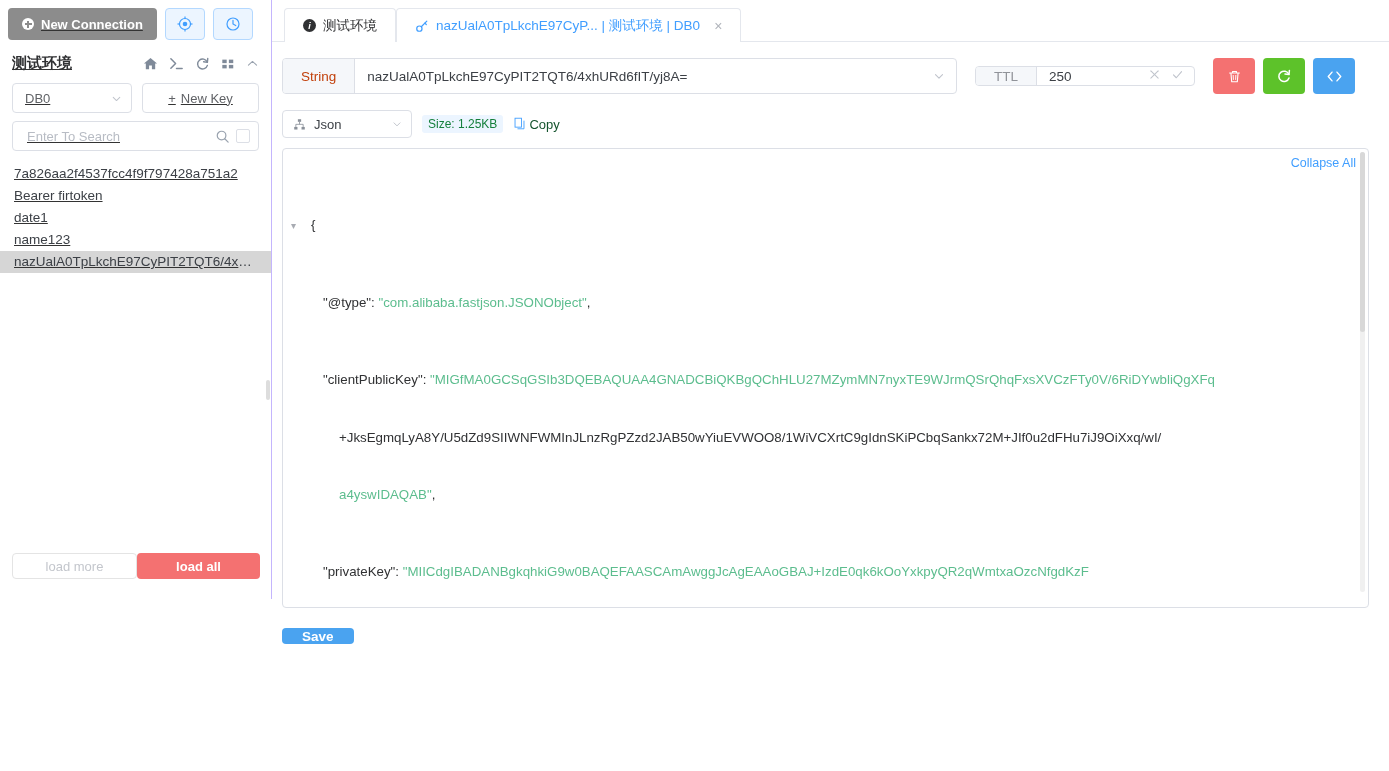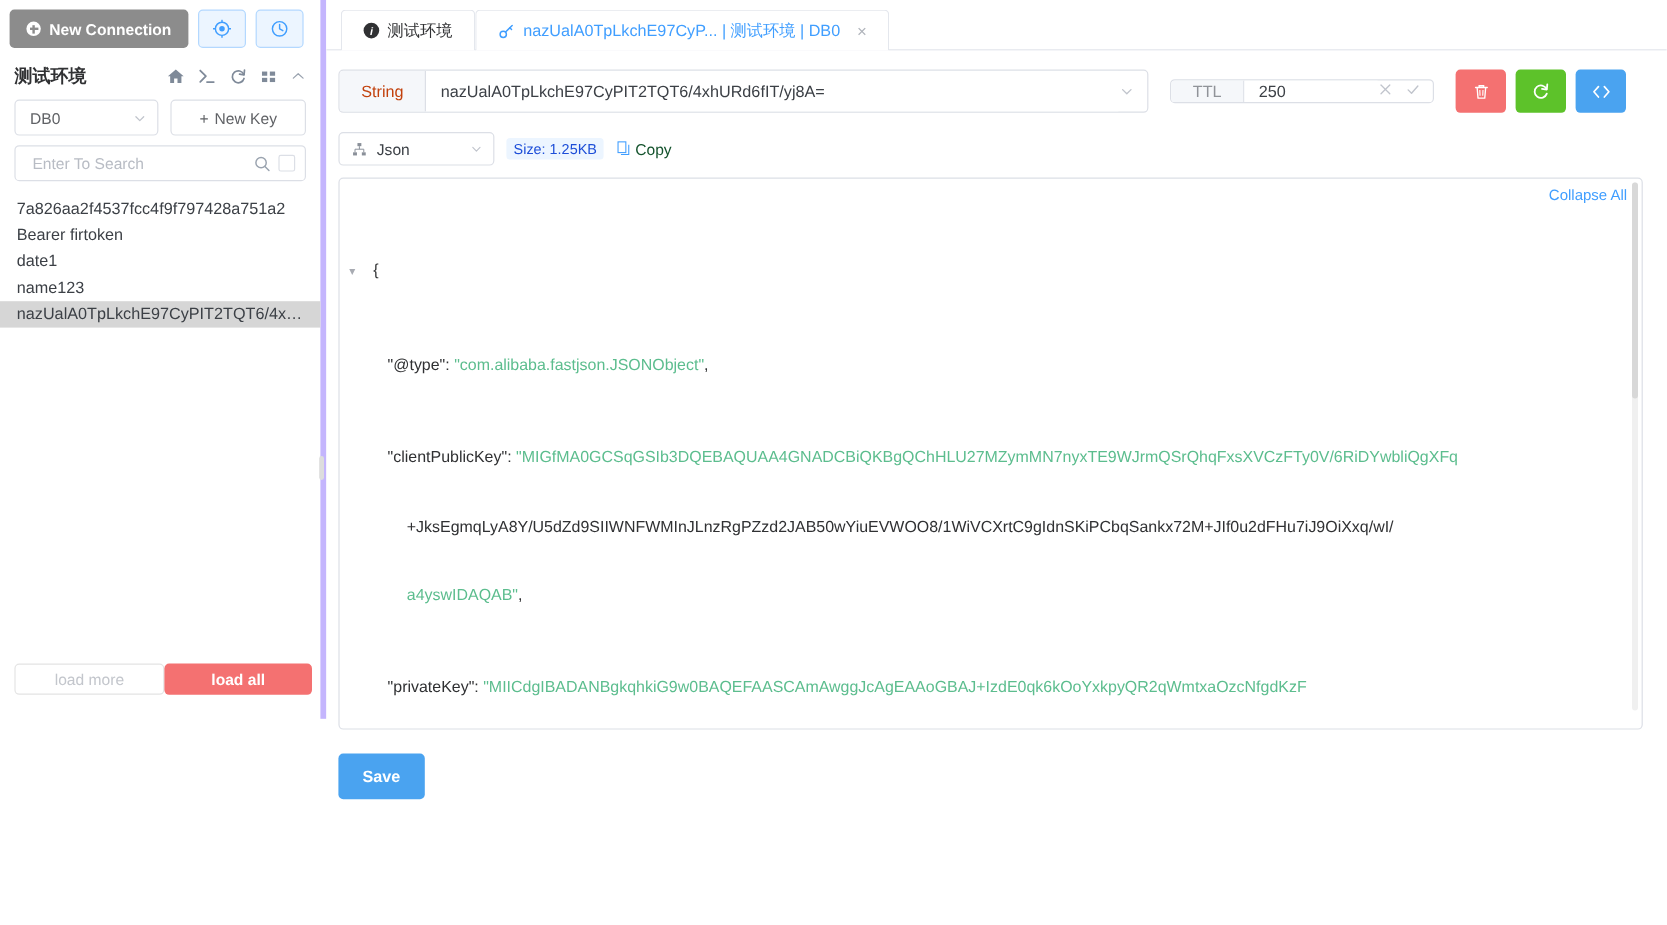--- a/index.html
+++ b/index.html
@@ -11,23 +11,24 @@
     font-size: 13px;
     color: #333;
     overflow: hidden;
   }
   .app { display: flex; width: 1389px; height: 771px; }
 
   
   .sidebar {
     width: 272px; height: 599px;
     background: #fff;
-    border-right: 5px solid #c4b5fd;
+    border-right: 1px solid #c4b5fd;
     position: relative;
     flex: 0 0 272px;
+    text-decoration: underline;
   }
   .conn-bar { display: flex; align-items: center; padding: 8px 10px 0 8px; gap: 8px; }
   .new-conn-btn {
     background: #8c8c8c; color: #fff;
     border: none; border-radius: 4px;
     height: 32px; padding: 0 14px;
     font-size: 13px; font-weight: bold;
     display: flex; align-items: center; gap: 7px;
     cursor: pointer; white-space: nowrap;
   }
@@ -175,21 +176,21 @@
   .act-code { background: #4aa3f0; }
 
   .row-format { display: flex; align-items: center; gap: 10px; margin-top: 16px; }
   .fmt-select {
     width: 130px; height: 28px; border: 1px solid #dcdfe6; border-radius: 4px;
     display: flex; align-items: center; gap: 8px; padding: 0 8px 0 10px;
     font-size: 13px; color: #3c4046; background: #fff; cursor: pointer;
   }
   .fmt-select .fmt-label { flex: 1; }
   .size-badge {
-    background: #ecf5ff; color: #1d4ed8; border-radius: 3px;
+    background: #ecf5ff; color: #15803d; border-radius: 3px;
     padding: 2px 6px; font-size: 12px;
   }
   .copy-link {
     color: #14532d; font-size: 13px; cursor: pointer;
     display: flex; align-items: flex-start; gap: 3px;
   }
 
   .editor-wrap {
     margin-top: 10px; margin-left: 0;
     border: 1px solid #dcdfe6; border-radius: 4px;
@@ -222,21 +223,21 @@
     background: #f0f0f0; border-radius: 3px;
   }
   .editor-scrollbar::after {
     content: ""; position: absolute; top: 0; left: 0; width: 5px; height: 180px;
     background: #d8d8d8; border-radius: 3px;
   }
 
   .save-btn {
     margin-top: 20px; margin-left: 0;
     background: #4aa3f0; color: #fff; border: none; border-radius: 4px;
-    height: 38px; padding: 0 20px; font-size: 13.5px; font-weight: bold; cursor: pointer;
+    height: 16px; padding: 0 20px; font-size: 13.5px; font-weight: bold; cursor: pointer;
   }
 
   .v-splitter {
     position: absolute; left: -6px; top: 380px;
     width: 4px; height: 20px; background: #ddd; border-radius: 2px;
   }
 </style>
 </head>
 <body>
 

